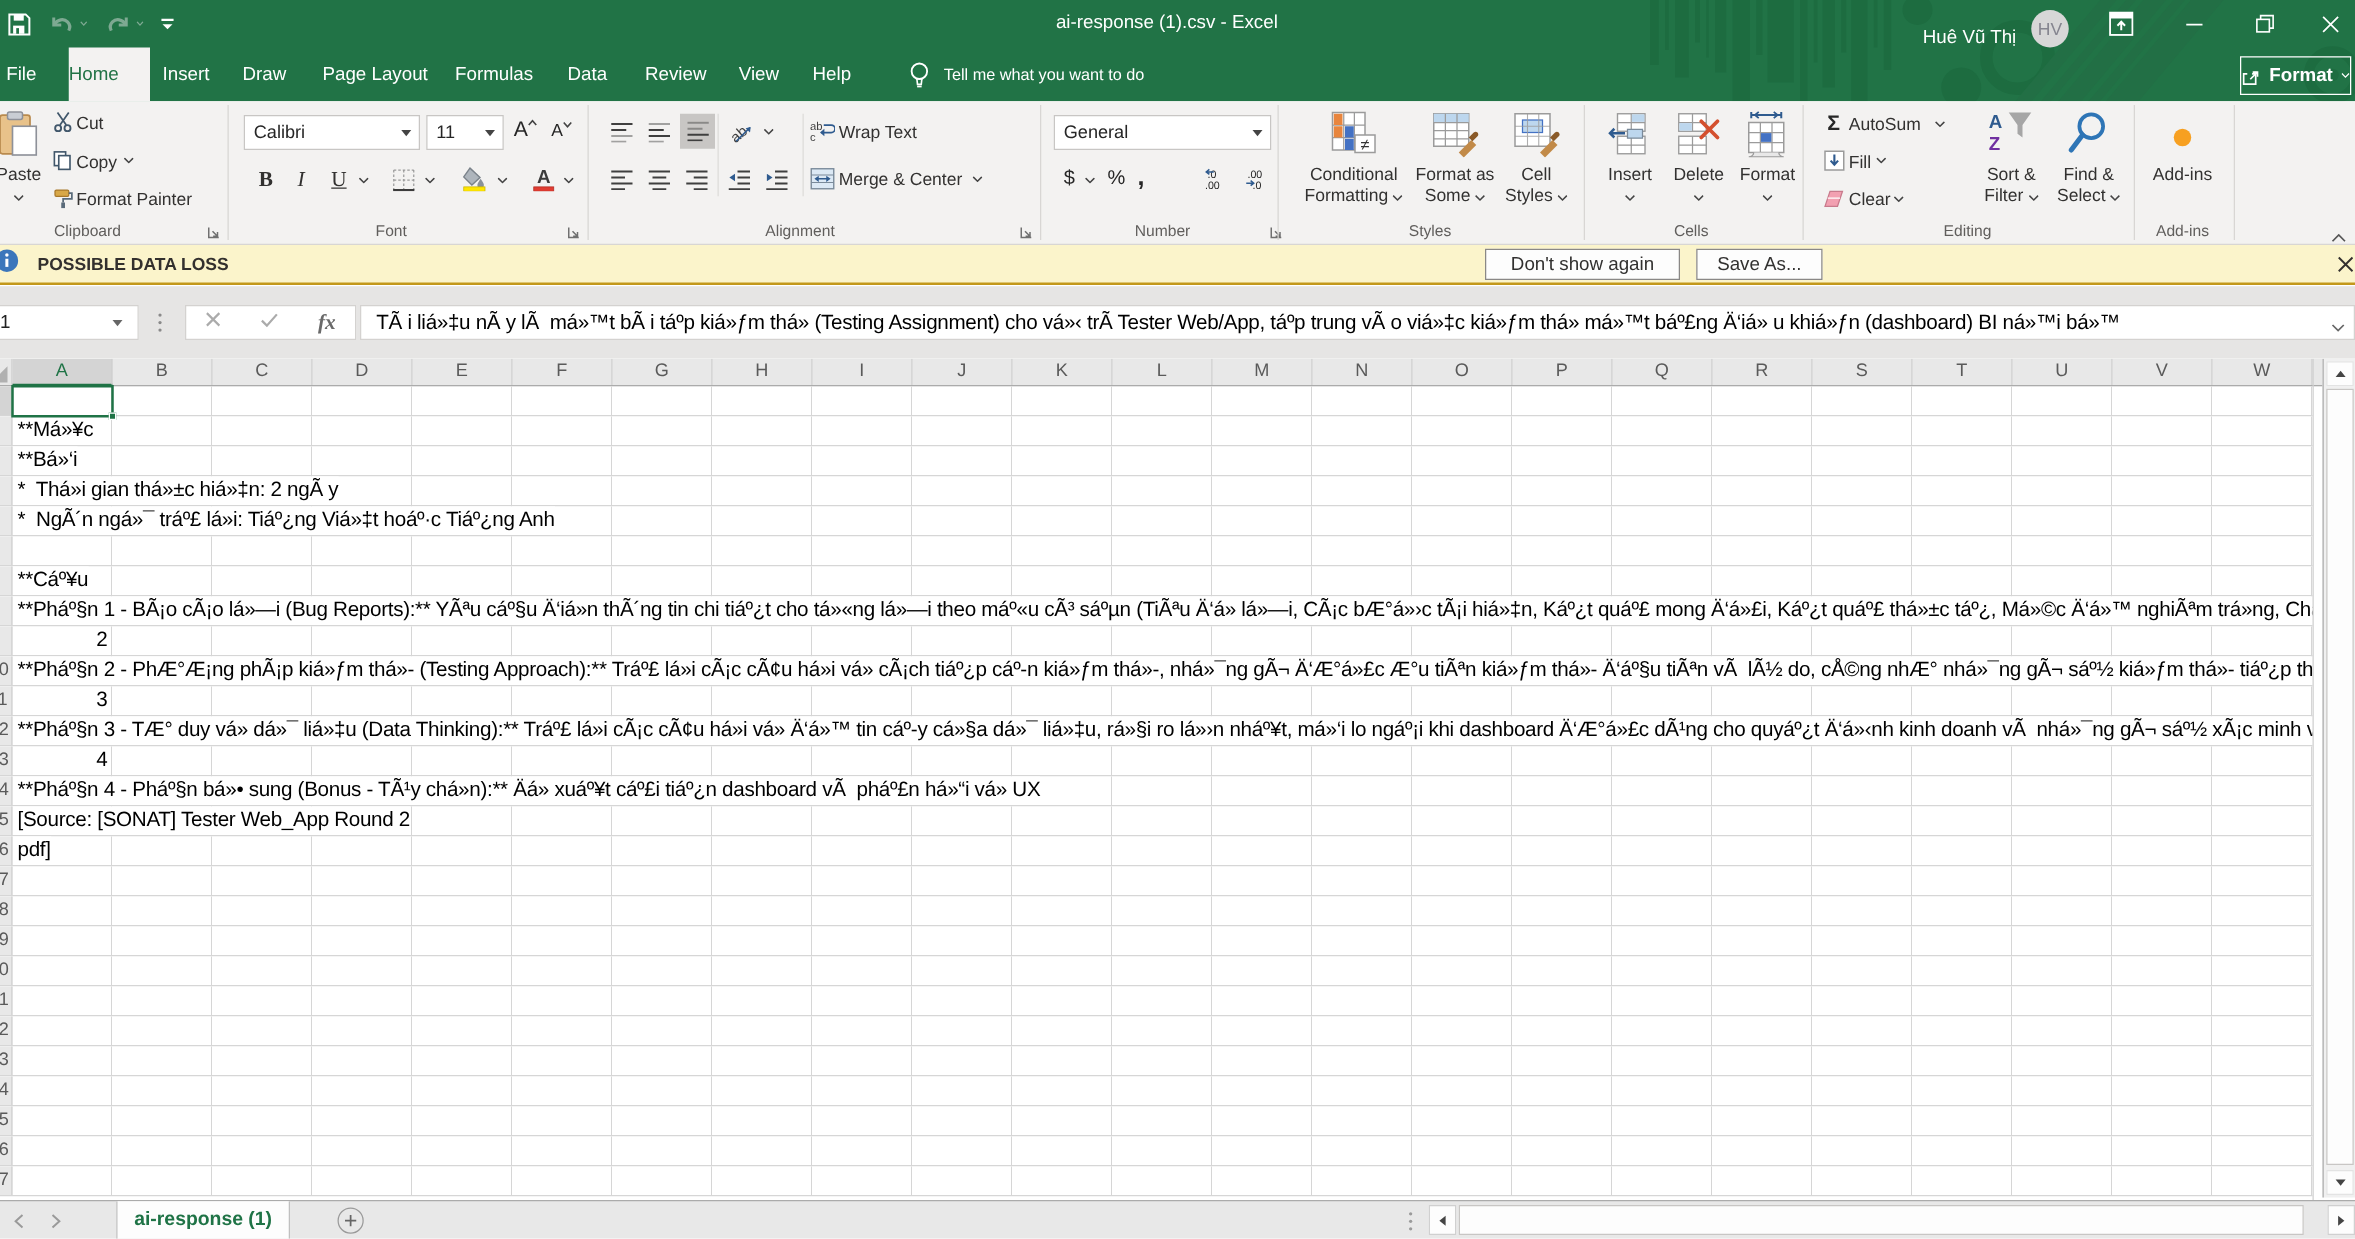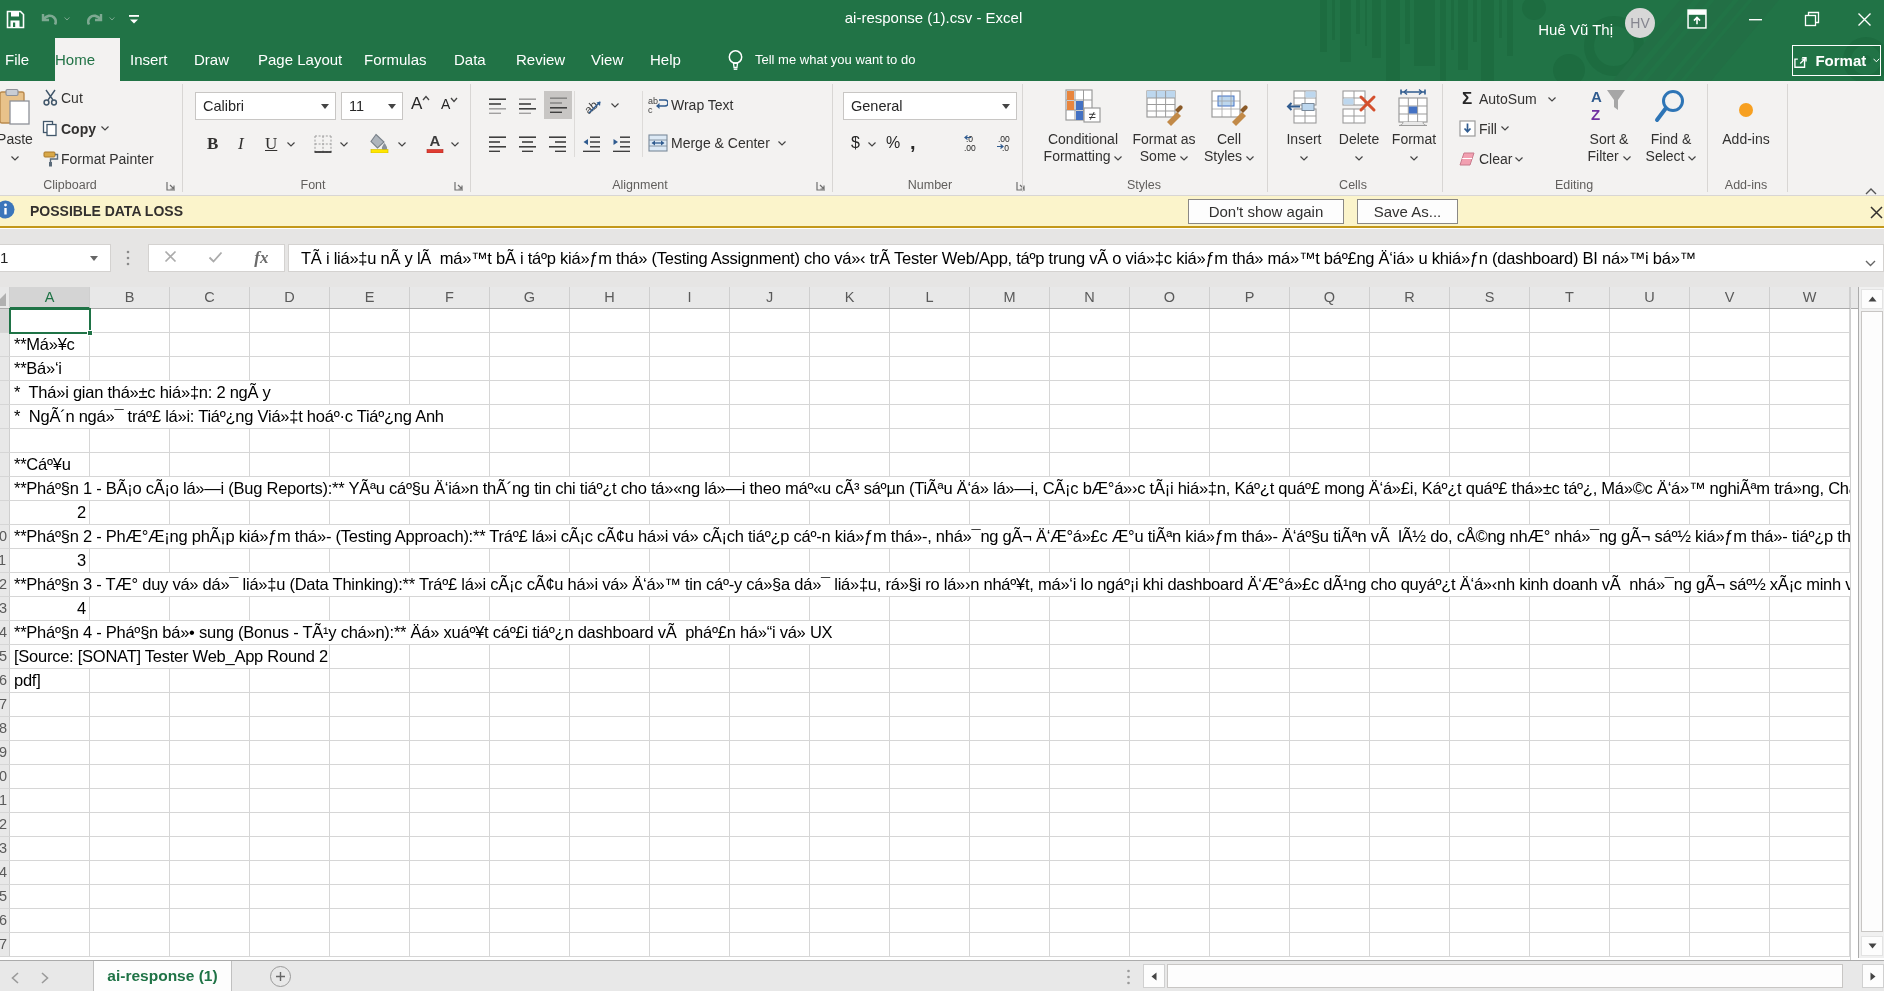--- a/index.html
+++ b/index.html
@@ -273,21 +273,21 @@
     <div class="smallrow" style="left:56px;top:8px;">
       <span class="ricon" style="width:22px;">
         <svg width="17" height="17" viewBox="0 0 17 17">
               <path d="M4 1 L11 11 M13 1 L6 11" stroke="#41576B" stroke-width="1.4" fill="none"></path>
               <circle cx="4.5" cy="13.5" r="2.4" fill="none" stroke="#41576B" stroke-width="1.5"></circle>
               <circle cx="12" cy="13.5" r="2.4" fill="none" stroke="#41576B" stroke-width="1.5"></circle>
             </svg>
       </span>
       <span>Cut</span>
     </div>
-    <div class="smallrow" style="left:56px;top:39px;font-weight:bold;">
+    <div class="smallrow" style="left:56px;top:39px;">
       <span class="ricon" style="width:22px;">
         <svg width="16" height="17" viewBox="0 0 16 17">
               <rect x="1.5" y="1.5" width="9" height="11" fill="#fff" stroke="#41576B" stroke-width="1.3"></rect>
               <rect x="5" y="4.5" width="9" height="11" fill="#fff" stroke="#41576B" stroke-width="1.3"></rect>
             </svg>
       </span>
       <span>Copy</span>
       <span class="ricon" style="width:18px;">
             <svg width="8" height="5" viewBox="0 0 8 5">
               <path d="M0.5 0.5 L4 4 L7.5 0.5" fill="none" stroke="#444" stroke-width="1.2"></path>

